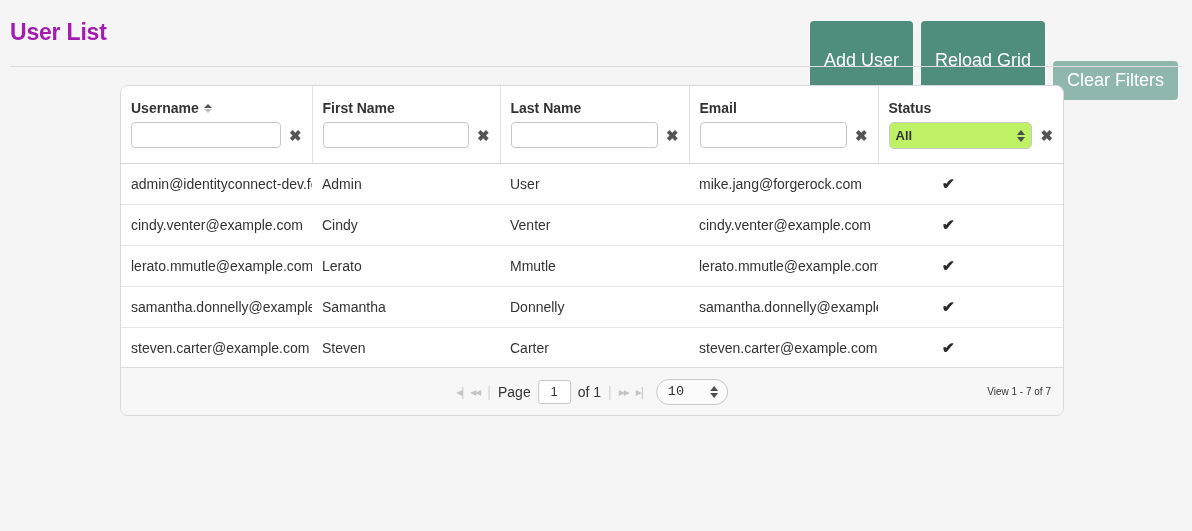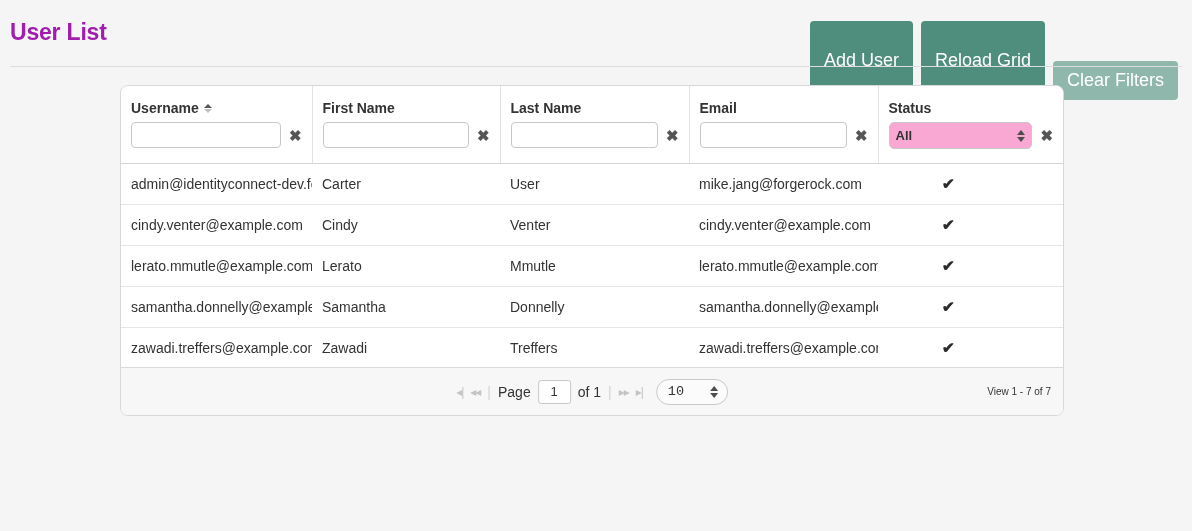--- a/index.html
+++ b/index.html
@@ -83,21 +83,21 @@
     border: 1px solid #c8c8c8; border-radius: 4px;
     background: #ffffff;
     font-family: "Liberation Sans", sans-serif; font-size: 13px;
     color: #333; padding: 0 6px;
     outline: none;
   }
   .filter-select {
     flex: 1 1 auto; min-width: 0;
     height: 27px;
     border: 1px solid #c8c8c8; border-radius: 5px;
-    background: #f9a8d4;
+    background: #bef264;
     font-family: "Liberation Sans", sans-serif; font-size: 13px; color: #333;
     padding: 0 6px; outline: none;
     display: flex; align-items: center; justify-content: space-between;
     cursor: pointer;
   }
   .spin { display: inline-flex; flex-direction: column; line-height: 0; }
   .spin .up   { width: 0; height: 0; border-left: 4px solid transparent; border-right: 4px solid transparent; border-bottom: 5px solid #4d4d4d; margin-bottom: 2px; }
   .spin .down { width: 0; height: 0; border-left: 4px solid transparent; border-right: 4px solid transparent; border-top: 5px solid #4d4d4d; }
 
   .clear-x {
@@ -240,21 +240,21 @@
               </div>
               <span class="clear-x">✖</span>
             </div>
           </th>
 
         </tr>
       </thead>
       <tbody id="grid-body">
           <tr>
             <td>admin@identityconnect-dev.forgerock.com</td>
-            <td>Carter</td>
+            <td>Admin</td>
             <td>User</td>
             <td>mike.jang@forgerock.com</td>
             <td class="status-cell"><span class="check">✔</span></td>
           </tr>
           <tr>
             <td>cindy.venter@example.com</td>
             <td>Cindy</td>
             <td>Venter</td>
             <td>cindy.venter@example.com</td>
             <td class="status-cell"><span class="check">✔</span></td>
@@ -264,20 +264,27 @@
             <td>Lerato</td>
             <td>Mmutle</td>
             <td>lerato.mmutle@example.com</td>
             <td class="status-cell"><span class="check">✔</span></td>
           </tr>
           <tr>
             <td>samantha.donnelly@example.com</td>
             <td>Samantha</td>
             <td>Donnelly</td>
             <td>samantha.donnelly@example.com</td>
+            <td class="status-cell"><span class="check">✔</span></td>
+          </tr>
+          <tr>
+            <td>steven.carter@example.com</td>
+            <td>Steven</td>
+            <td>Carter</td>
+            <td>steven.carter@example.com</td>
             <td class="status-cell"><span class="check">✔</span></td>
           </tr>
           <tr>
             <td>zawadi.treffers@example.com</td>
             <td>Zawadi</td>
             <td>Treffers</td>
             <td>zawadi.treffers@example.com</td>
             <td class="status-cell"><span class="check">✔</span></td>
           </tr>
         </tbody>

